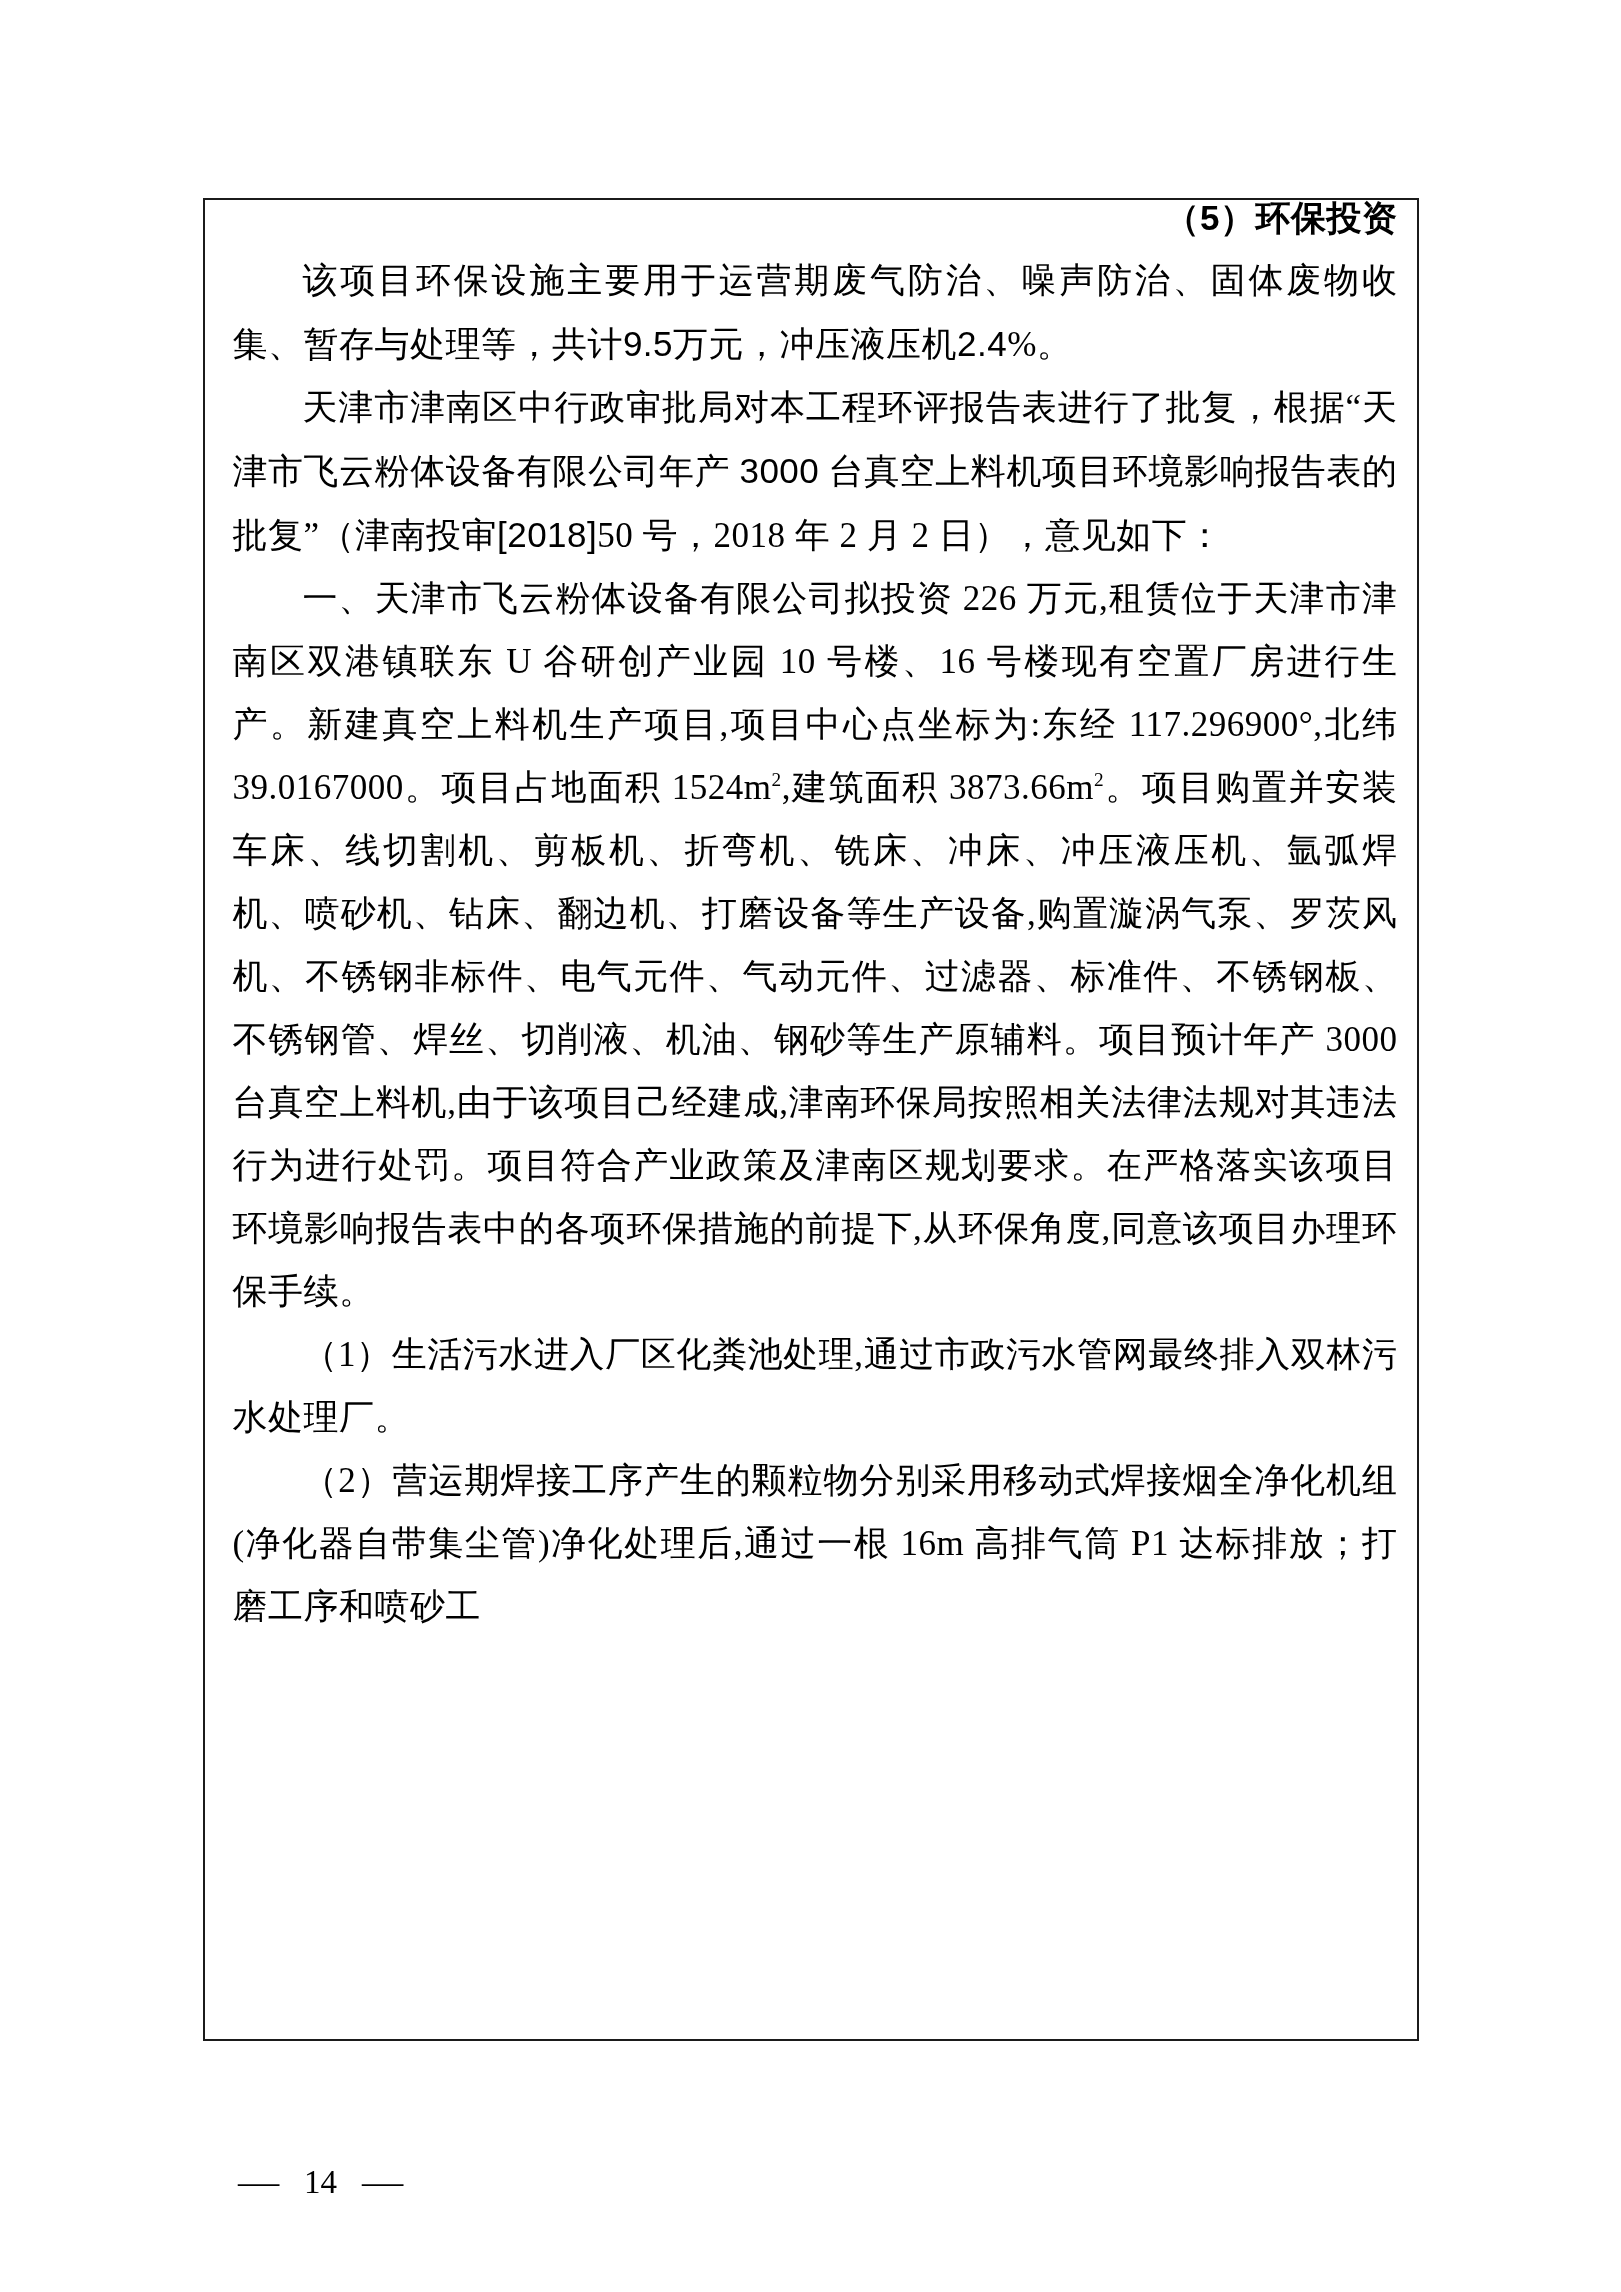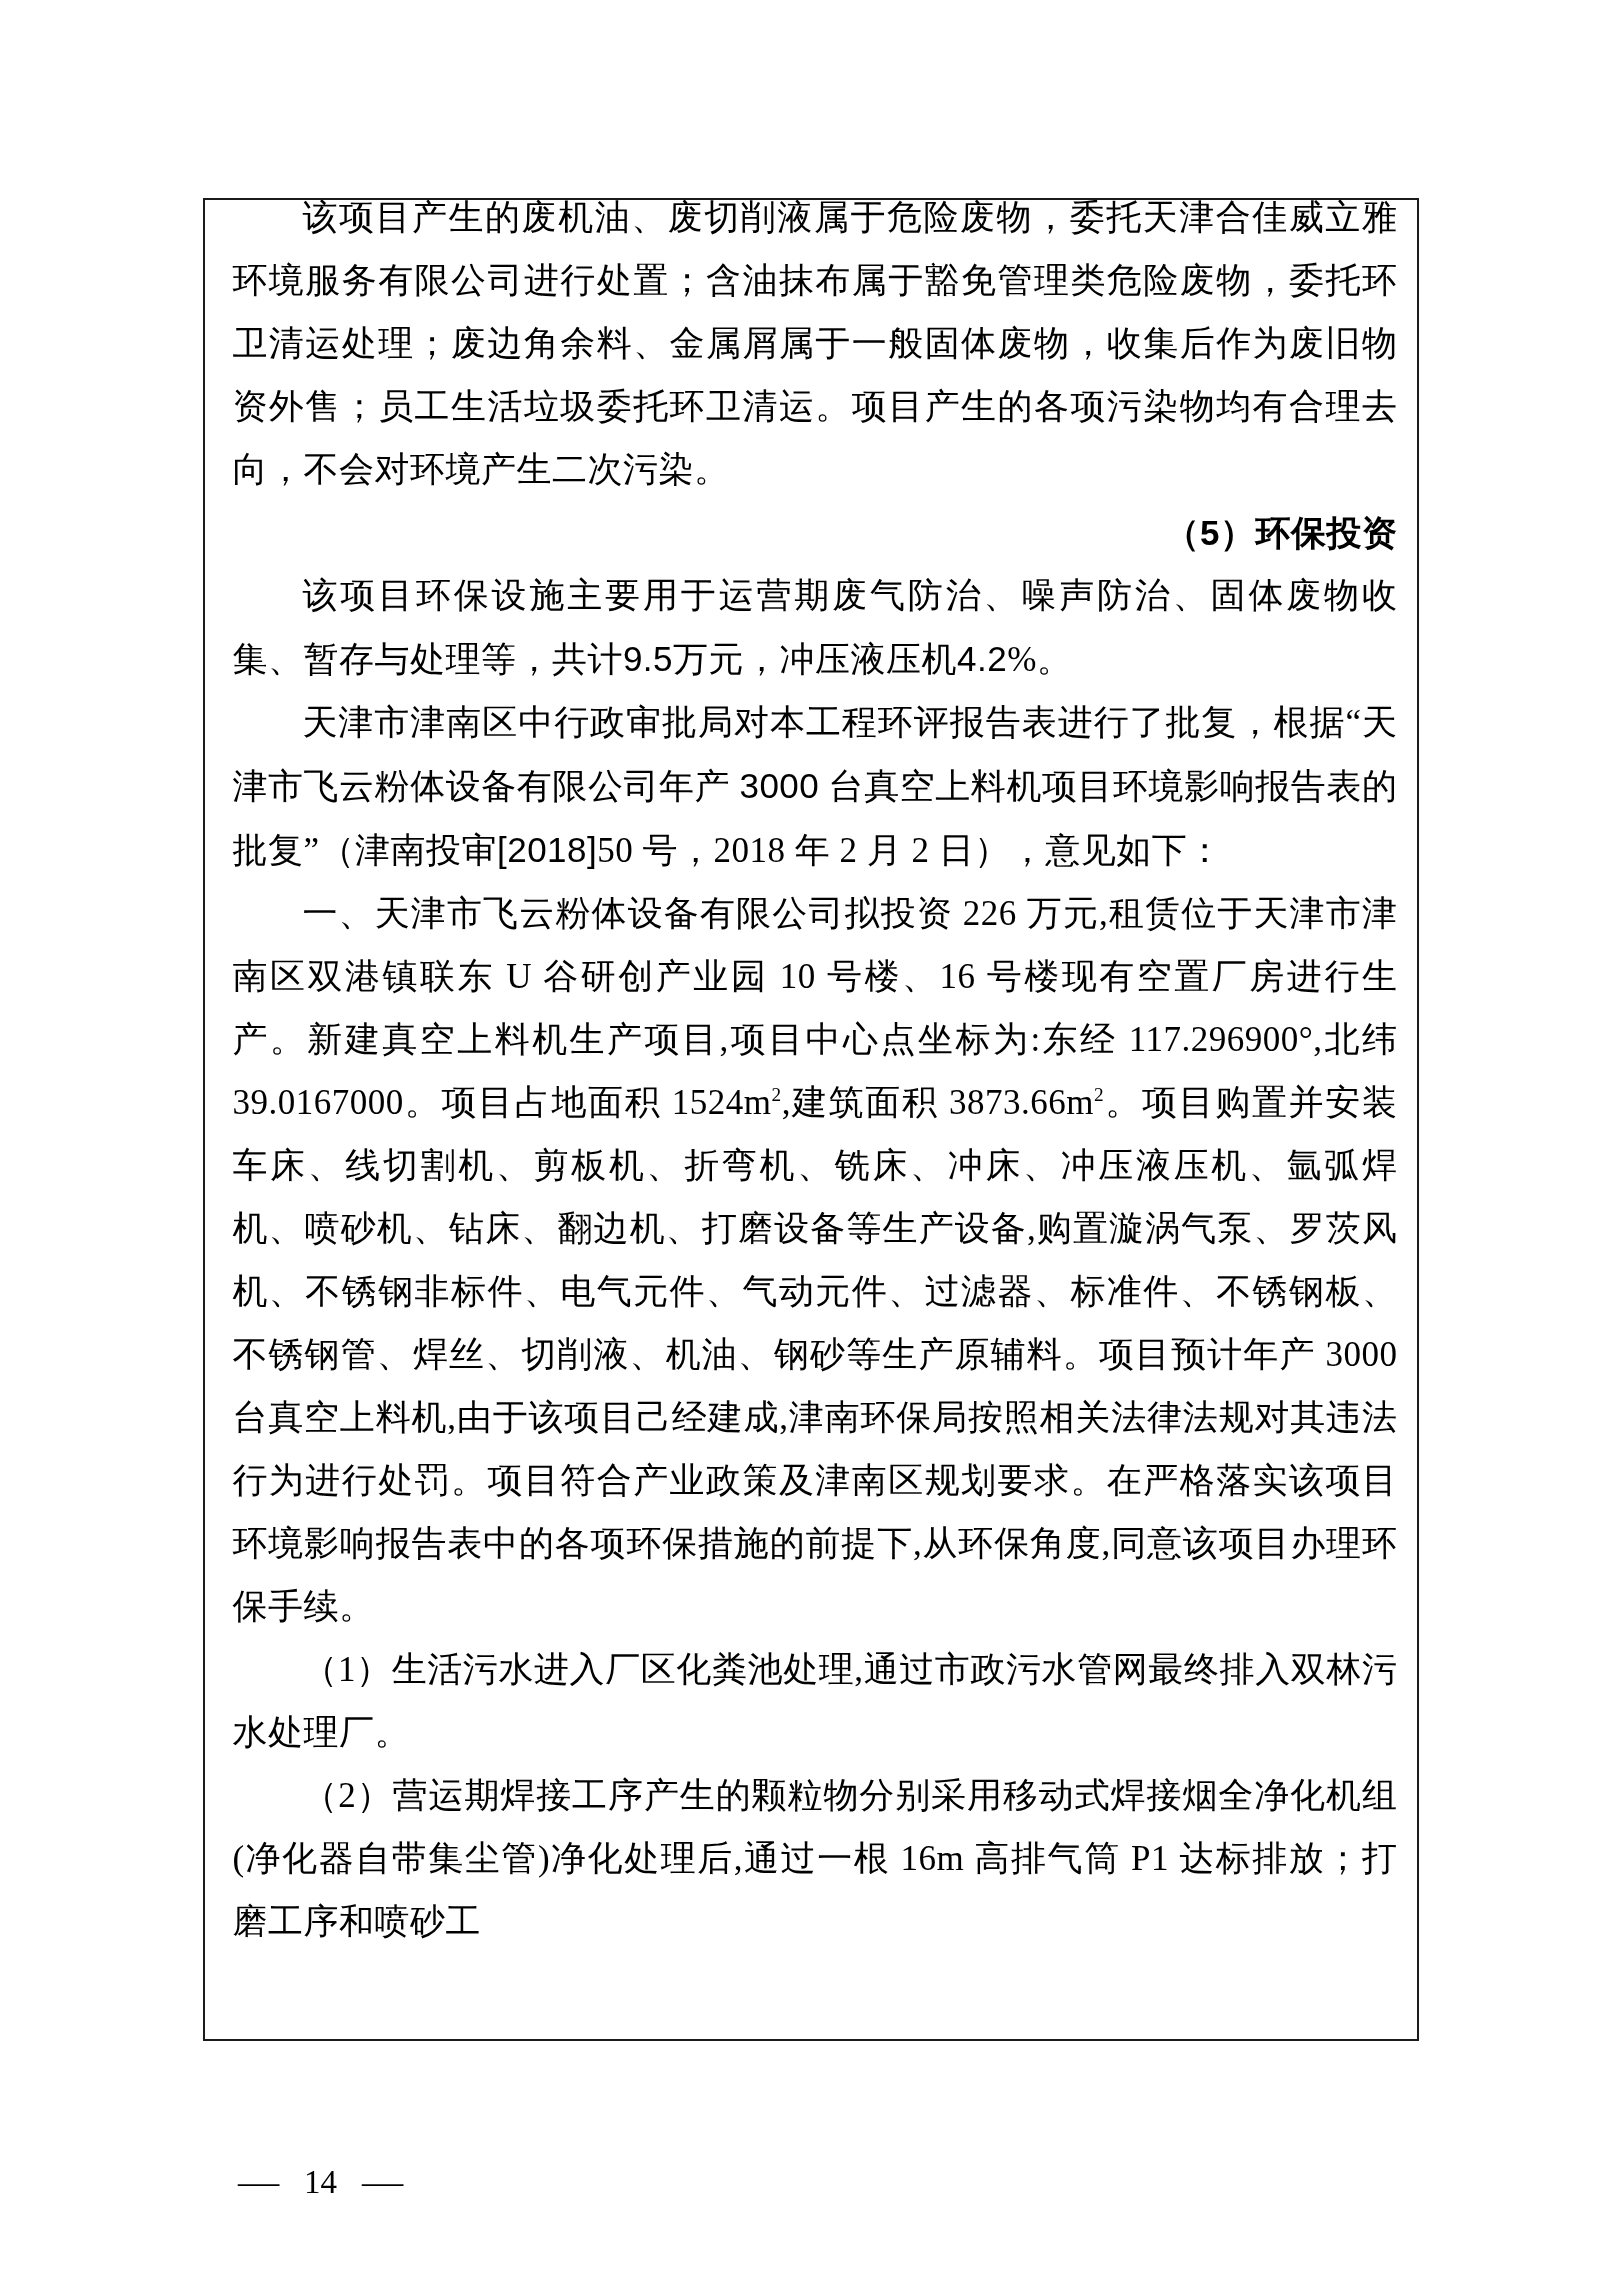--- a/index.html
+++ b/index.html
@@ -71,23 +71,22 @@
     transform: scaleX(1.25);
     display: inline-block;
   }
 </style>
 </head>
 <body>
 
 <div class="page">
   <div class="content-box">
     <div class="doc-body">
-        <p class="para"><span>该项目产生的废机油、废切削液属于危险废物，委托天津合佳威立雅环境服务有限公司进行处置；含油抹布属于豁免管理类危险废物，委托环卫清运处理；废边角余料、金属屑属于一般固体废物，收集后作为废旧物资外售；员工生活垃圾委托环卫清运。项目产生的各项污染物均有合理去向，不会对环境产生二次污染。</span></p>
         <p class="para heading"><span>（5）环保投资</span></p>
-        <p class="para"><span>该项目环保设施主要用于运营期废气防治、噪声防治、固体废物收集、暂存与处理等，共计</span><span class="seg-bold">9.5</span><span>万元，冲压液压机</span><span class="seg-bold">4.2</span><span>%。</span></p>
+        <p class="para"><span>该项目环保设施主要用于运营期废气防治、噪声防治、固体废物收集、暂存与处理等，共计</span><span class="seg-bold">9.5</span><span>万元，冲压液压机</span><span class="seg-bold">2.4</span><span>%。</span></p>
         <p class="para"><span>天津市津南区中行政审批局对本工程环评报告表进行了批复，根据“天津市飞云粉体设备有限公司年产 </span><span class="seg-bold">3000</span><span> 台真空上料机项目环境影响报告表的批复”（津南投审</span><span class="seg-bold">[2018]</span><span>50 号，2018 年 2 月 2 日），意见如下：</span></p>
         <p class="para"><span>一、天津市飞云粉体设备有限公司拟投资 226 万元,租赁位于天津市津南区双港镇联东 U 谷研创产业园 10 号楼、16 号楼现有空置厂房进行生产。新建真空上料机生产项目,项目中心点坐标为:东经 117.296900°,北纬 39.0167000。项目占地面积 1524m</span><sup class="seg-sup">2</sup><span>,建筑面积 3873.66m</span><sup class="seg-sup">2</sup><span>。项目购置并安装车床、线切割机、剪板机、折弯机、铣床、冲床、冲压液压机、氩弧焊机、喷砂机、钻床、翻边机、打磨设备等生产设备,购置漩涡气泵、罗茨风机、不锈钢非标件、电气元件、气动元件、过滤器、标准件、不锈钢板、不锈钢管、焊丝、切削液、机油、钢砂等生产原辅料。项目预计年产 3000 台真空上料机,由于该项目己经建成,津南环保局按照相关法律法规对其违法行为进行处罚。项目符合产业政策及津南区规划要求。在严格落实该项目环境影响报告表中的各项环保措施的前提下,从环保角度,同意该项目办理环保手续。</span></p>
         <p class="para"><span>（1）生活污水进入厂区化粪池处理,通过市政污水管网最终排入双林污水处理厂。</span></p>
         <p class="para"><span>（2）营运期焊接工序产生的颗粒物分别采用移动式焊接烟全净化机组(净化器自带集尘管)净化处理后,通过一根 16m 高排气筒 P1 达标排放；打磨工序和喷砂工</span></p>
       </div>
   </div>
   <div class="footer">
     <span class="dash">—</span>
     <span>14</span>
     <span class="dash">—</span>

